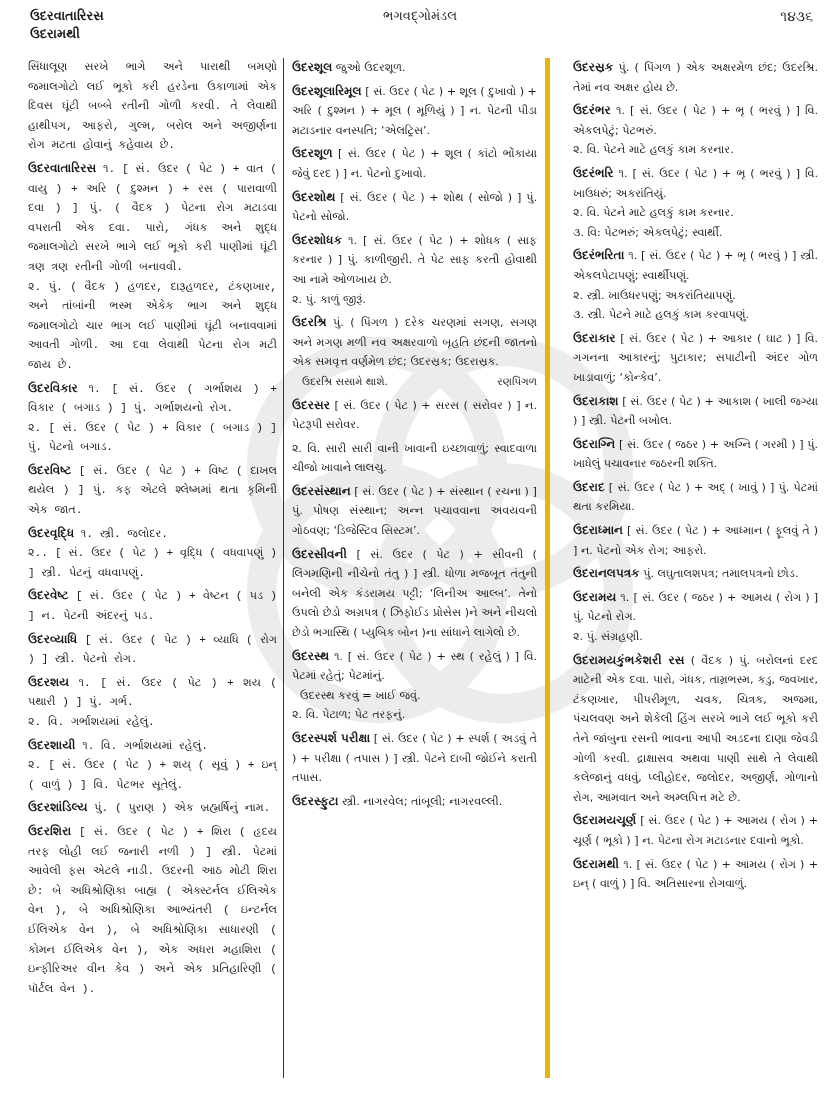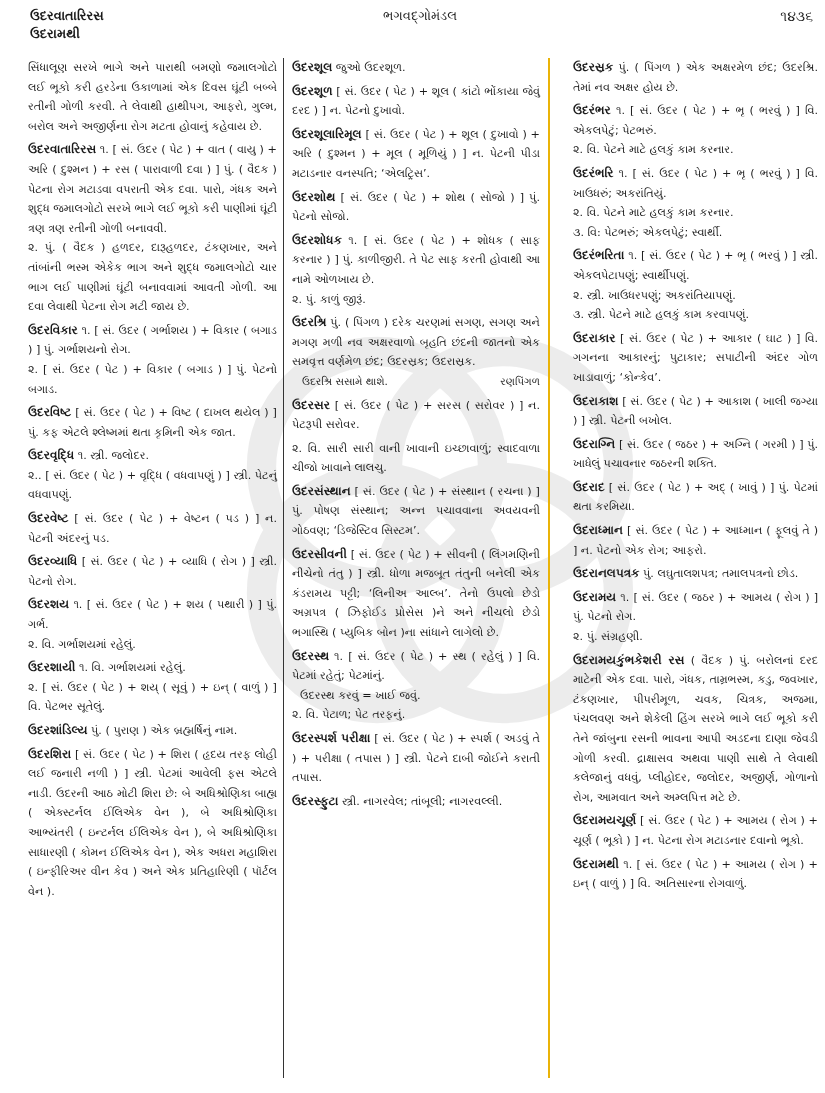--- a/index.html
+++ b/index.html
@@ -16,22 +16,22 @@
   }
   .guide-first { position: absolute; left: 30px; top: 8px; font-size: 13px; font-weight: bold; }
   .guide-last  { position: absolute; left: 30px; top: 26px; font-size: 13px; font-weight: bold; }
   .running-title { position: absolute; left: 340px; top: 8px; width: 160px; text-align: center; font-size: 13px; font-weight: normal; }
   .page-number { position: absolute; right: 12px; top: 8px; font-size: 14px; font-weight: normal; }
   .columns {
     position: absolute; left: 28px; top: 58px; width: 790px; height: 1020px;
     display: flex;
   }
   .col { box-sizing: border-box; font-size: 11.2px; line-height: 19.6px; text-align: justify; }
-  .col-1 { width: 260px; padding-right: 6px; }
-  .col-2 { width: 272px; border-left: 1px solid #333; border-right: 2px solid #eab308; padding: 0 8px; }
+  .col-1 { width: 260px; padding-right: 6px; font-family: Liberation Mono, monospace; }
+  .col-2 { width: 272px; border-left: 1px solid #333; border-right: 5px solid #eab308; padding: 0 8px; }
   .col-3 { width: 258px; padding-left: 8px; margin-left: 15px; }
   .entry { margin-bottom: 4px; }
   .entry p { margin: 0; }
   .hw { font-weight: bold; font-size: 12px; }
   .sense { margin: 2px 0 0 8px; }
   .indent { padding-left: 8px; }
   .quote { display: flex; justify-content: space-between; padding-left: 10px; font-size: 10.5px; gap: 22px; }
 </style>
 </head>
 <body>
@@ -89,24 +89,24 @@
       </div>
       <div class="entry">
         <p><span class="hw">ઉદરશિરા</span> <span>[ સં. ઉદર ( પેટ ) + શિરા ( હૃદય તરફ લોહી લઈ જનારી નળી ) ] સ્ત્રી. પેટમાં આવેલી ફસ એટલે નાડી. ઉદરની આઠ મોટી શિરા છે: બે અધિશ્રોણિકા બાહ્ય ( એક્સ્ટર્નલ ઈલિએક વેન ), બે અધિશ્રોણિકા આભ્યંતરી ( ઇન્ટર્નલ ઈલિએક વેન ), બે અધિશ્રોણિકા સાધારણી ( કોમન ઈલિએક વેન ), એક અધરા મહાશિરા ( ઇન્ફીરિઅર વીન કેવ ) અને એક પ્રતિહારિણી ( પૉર્ટલ વેન ).</span></p>
       </div>
     </div>
   <div class="col col-2">
       <div class="entry">
         <p><span class="hw">ઉદરશૂલ</span> <span>જુઓ ઉદરશૂળ.</span></p>
       </div>
       <div class="entry">
-        <p><span class="hw">ઉદરશૂળ</span> <span>[ સં. ઉદર ( પેટ ) + શૂલ ( કાંટો ભોંકાયા જેવું દરદ ) ] ન. પેટનો દુખાવો.</span></p>
+        <p><span class="hw">ઉદરશૂલારિમૂલ</span> <span>[ સં. ઉદર ( પેટ ) + શૂલ ( દુખાવો ) + અરિ ( દુશ્મન ) + મૂલ ( મૂળિયું ) ] ન. પેટની પીડા મટાડનાર વનસ્પતિ; ‘એલટ્રિસ’.</span></p>
       </div>
       <div class="entry">
-        <p><span class="hw">ઉદરશૂલારિમૂલ</span> <span>[ સં. ઉદર ( પેટ ) + શૂલ ( દુખાવો ) + અરિ ( દુશ્મન ) + મૂલ ( મૂળિયું ) ] ન. પેટની પીડા મટાડનાર વનસ્પતિ; ‘એલટ્રિસ’.</span></p>
+        <p><span class="hw">ઉદરશૂળ</span> <span>[ સં. ઉદર ( પેટ ) + શૂલ ( કાંટો ભોંકાયા જેવું દરદ ) ] ન. પેટનો દુખાવો.</span></p>
       </div>
       <div class="entry">
         <p><span class="hw">ઉદરશોથ</span> <span>[ સં. ઉદર ( પેટ ) + શોથ ( સોજો ) ] પું. પેટનો સોજો.</span></p>
       </div>
       <div class="entry">
         <p><span class="hw">ઉદરશોધક</span> <span>૧. [ સં. ઉદર ( પેટ ) + શોધક ( સાફ કરનાર ) ] પું. કાળીજીરી. તે પેટ સાફ કરતી હોવાથી આ નામે ઓળખાય છે.</span></p>
         <p class="sense">૨. પું. કાળું જીરૂં.</p>
       </div>
       <div class="entry">
         <p><span class="hw">ઉદરશ્રિ</span> <span>પું. ( પિંગળ ) દરેક ચરણમાં સગણ, સગણ અને મગણ મળી નવ અક્ષરવાળો બૃહતિ છંદની જાતનો એક સમવૃત્ત વર્ણમેળ છંદ; ઉદરસ્રક; ઉદરાસ્રક.</span></p>

